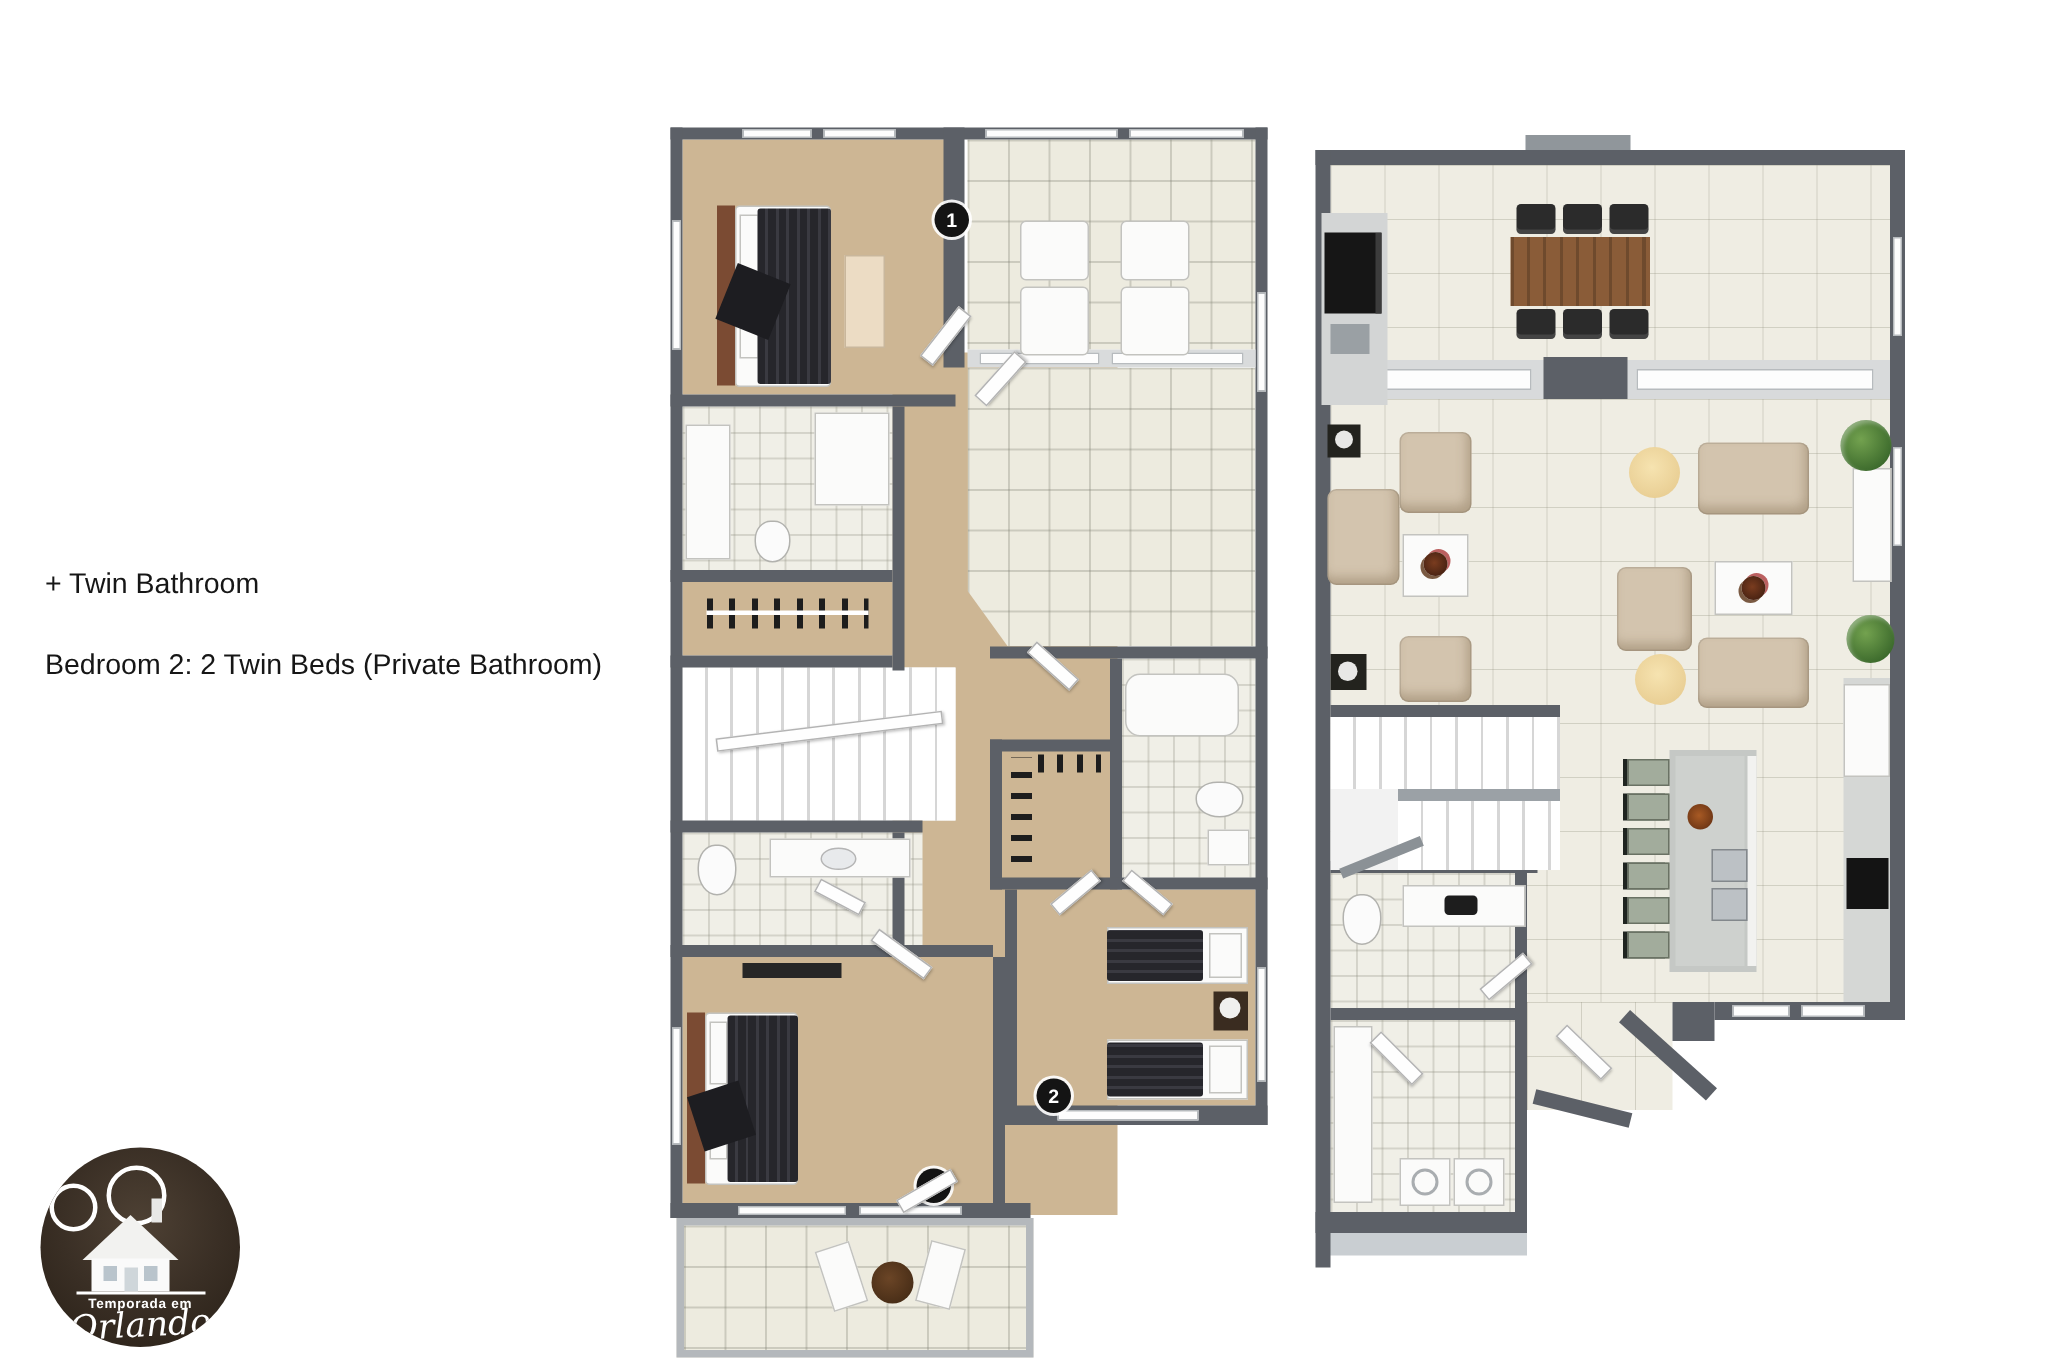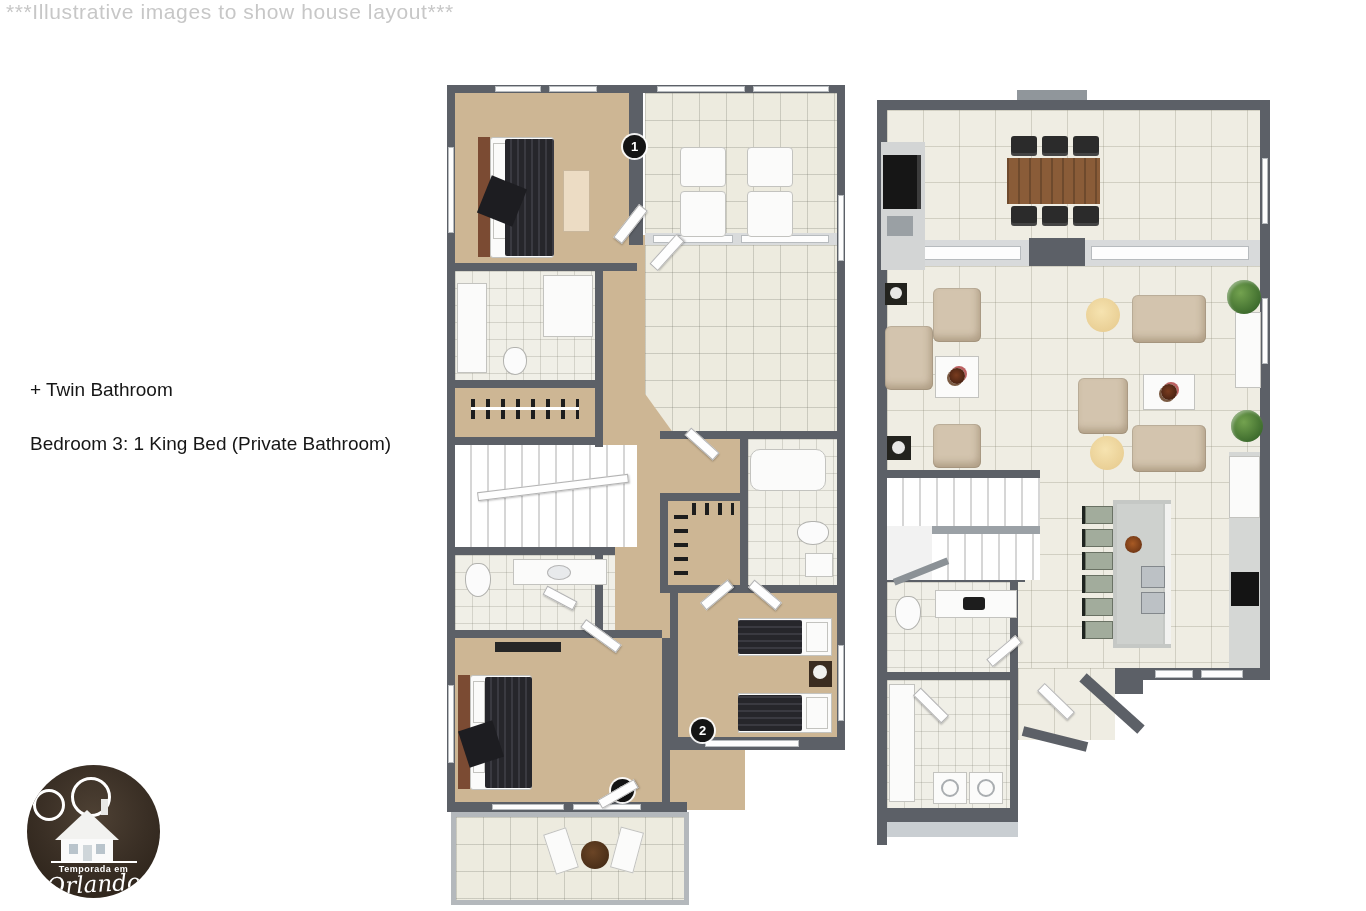--- a/index.html
+++ b/index.html
@@ -31,26 +31,25 @@
   .logo{position:absolute;left:27px;top:765px;width:133px;height:133px;border-radius:50%;background:radial-gradient(circle at 50% 38%,#4e4134 0%,#3a2f25 50%,#281f16 100%);overflow:hidden;}
   .ear{position:absolute;border:3px solid #fff;border-radius:50%;background:transparent;}
   .logo-top{position:absolute;left:0;top:99px;width:133px;text-align:center;color:#fff;font-size:9px;font-weight:bold;letter-spacing:.5px;}
   .logo-name{position:absolute;left:0;top:106px;width:133px;text-align:center;color:#fff;font-family:"DejaVu Serif",serif;font-style:italic;font-size:23px;transform:rotate(-3deg);}
 </style>
 </head>
 <body>
 
 <div class="stage">
 
-  <div class="disclaimer">***Illustrative images to show house layout***</div>
 
   <div class="info">
     <div>+ Twin Bathroom</div>
     <div class="gap"></div>
-    <div>Bedroom 3: 1 King Bed (Private Bathroom)</div>
+    <div>Bedroom 2: 2 Twin Beds (Private Bathroom)</div>
   </div>
 
   <div class="a" style="left:447px;top:85px;width:398px;height:825px;">
 
     <div class="carpet" style="left:148px;top:150px;width:150px;height:575px;"></div>
     <div class="carpet" style="left:8px;top:8px;width:182px;height:170px;"></div>
     <div class="tile" style="left:198px;top:8px;width:192px;height:140px;"></div>
     <div class="tile" style="left:198px;top:160px;width:192px;height:186px;clip-path:polygon(0 0,100% 0,100% 100%,14% 100%,0 80%);"></div>
     <div class="tileS" style="left:8px;top:186px;width:140px;height:109px;"></div>
     <div class="carpet" style="left:8px;top:303px;width:140px;height:49px;"></div>

